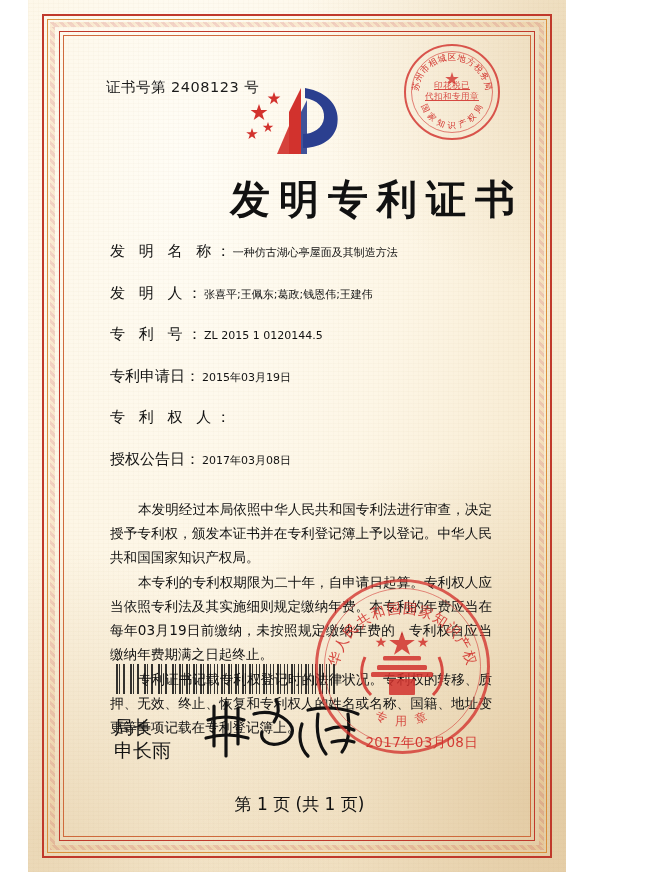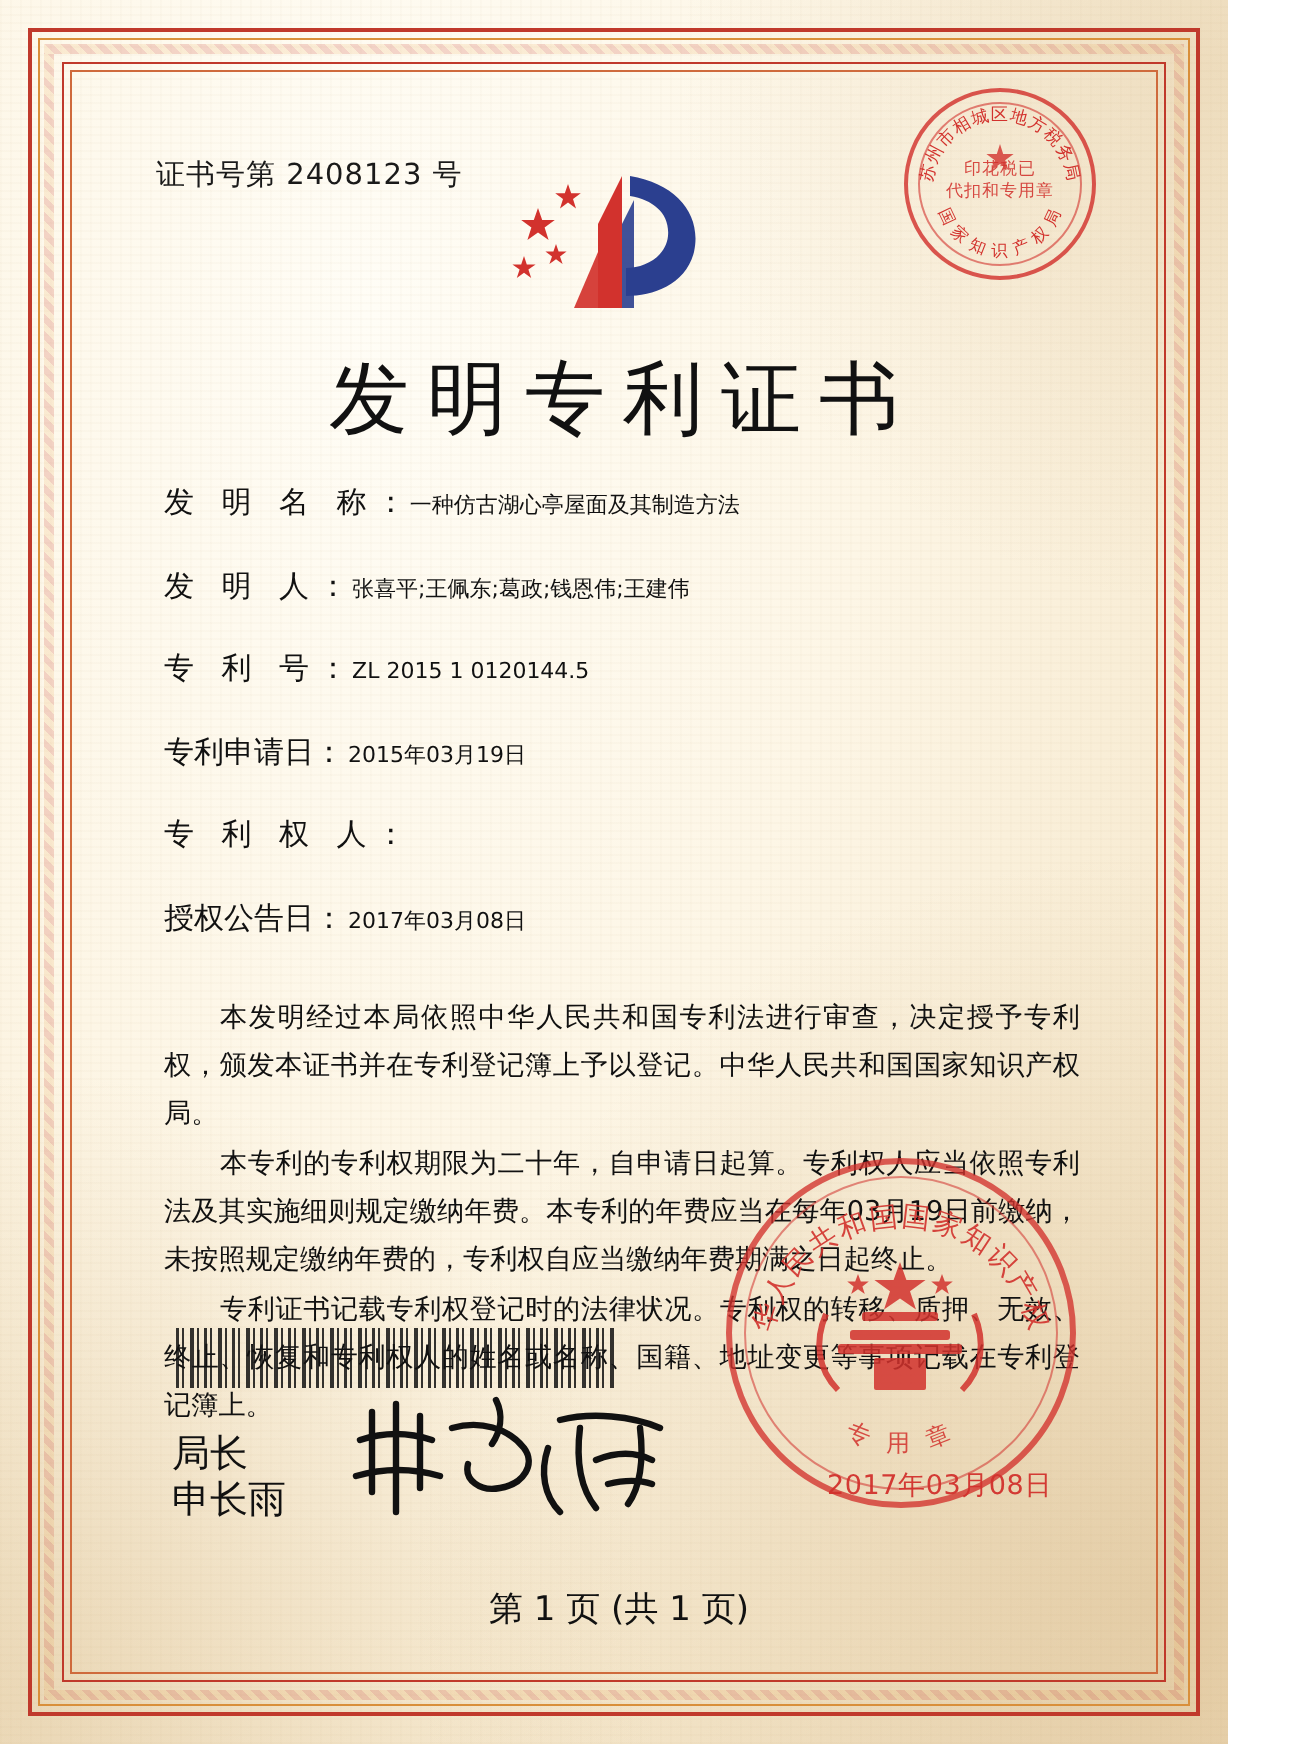--- a/index.html
+++ b/index.html
@@ -9,25 +9,26 @@
   }
   body {
     width: 650px;
     height: 872px;
     font-family: "DejaVu Sans", "Liberation Sans", sans-serif;
     overflow: hidden;
   }
 
   .certificate {
     position: relative;
-    width: 614px;
+    width: 538px;
     height: 872px;
     background:
       radial-gradient(ellipse at 30% 18%, #fffdf6 0%, #fdf6e6 42%, #f7ead0 75%, #f2e0c0 100%);
     overflow: hidden;
+    margin-left: 28px;
   }
 
   
   .paper-texture {
     position: absolute;
     inset: 0;
     background:
       repeating-linear-gradient(0deg, rgba(180,150,100,0.035) 0px, rgba(180,150,100,0.035) 1px, transparent 1px, transparent 4px),
       repeating-linear-gradient(90deg, rgba(180,150,100,0.03) 0px, rgba(180,150,100,0.03) 1px, transparent 1px, transparent 5px);
     pointer-events: none;
@@ -122,41 +123,42 @@
   .top-seal .seal-center {
     position: absolute;
     left: 0; right: 0;
     top: 36px;
     text-align: center;
     color: #d2322d;
     font-size: 8.5px;
     line-height: 11px;
     opacity: 0.88;
     letter-spacing: 0.5px;
+    text-decoration: underline;
   }
 
   
   .logo {
     position: absolute;
     left: 50%;
     transform: translateX(-50%);
     top: 38px;
     width: 120px;
     height: 82px;
   }
 
   
   .title {
     position: absolute;
     left: 0; right: 0;
     top: 128px;
-    text-align: center;
+    text-align: right;
     font-family: "DejaVu Serif", "Liberation Serif", serif;
     font-size: 40px;
-    font-weight: normal;
+    font-weight: bold;
     letter-spacing: 9px;
     color: #111;
     text-indent: 9px;
   }
 
   
   .fields {
     position: absolute;
     left: 40px;
     right: 30px;

